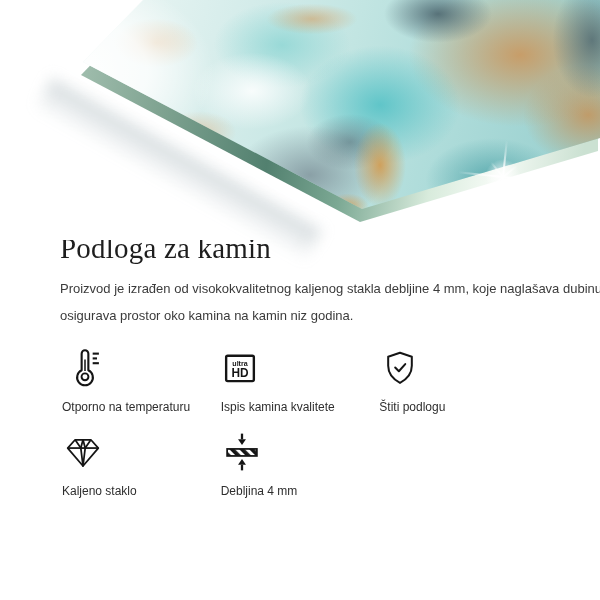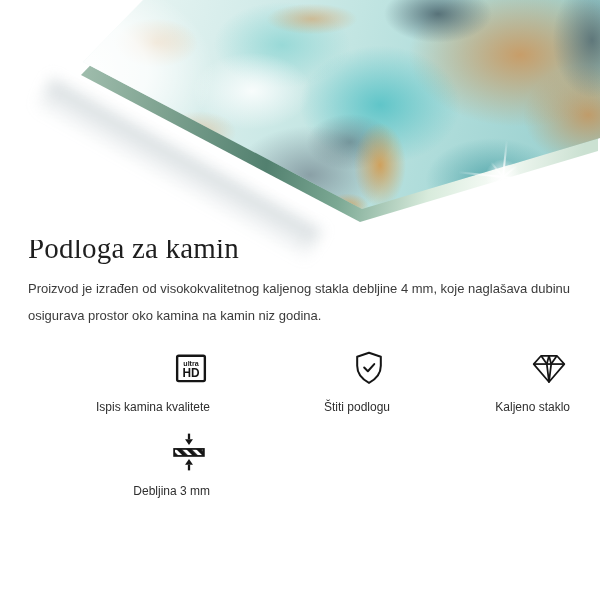--- a/index.html
+++ b/index.html
@@ -42,29 +42,29 @@
   .sparkle .ray-v{position:absolute;left:44px;top:8px;width:2px;height:74px;
         background:linear-gradient(to bottom,rgba(255,255,255,0),#fff 45%,#fff 55%,rgba(255,255,255,0));}
   .sparkle .ray-d1,.sparkle .ray-d2{position:absolute;left:26px;top:44px;width:38px;height:1.5px;
         background:linear-gradient(to right,rgba(255,255,255,0),#fff 50%,rgba(255,255,255,0));}
   .sparkle .ray-d1{transform:rotate(45deg);}
   .sparkle .ray-d2{transform:rotate(-45deg);}
   .sparkle .glow{position:absolute;left:27px;top:27px;width:36px;height:36px;border-radius:50%;
         background:radial-gradient(circle,rgba(255,255,255,0.95) 0%,rgba(255,255,255,0.5) 35%,rgba(255,255,255,0) 70%);}
 
   
-  .content{padding:0 28px;}
+  .content{padding:0 60px;}
   .title{margin:-8px 0 0;font-family:"Liberation Serif","DejaVu Serif",serif;font-weight:400;
          font-size:29px;line-height:33px;color:#1e1e1e;letter-spacing:0.2px;}
   .desc{margin:10px 0 16px;font-size:13px;line-height:27px;color:#3b3b3b;}
   .desc .line{white-space:nowrap;}
 
   
   .features{display:grid;grid-template-columns:repeat(3,1fr);row-gap:14px;margin-top:14px;padding:0 2px;}
-  .feature{display:flex;flex-direction:column;align-items:flex-end;}
+  .feature{display:flex;flex-direction:column;align-items:flex-start;}
   .icon-box{height:46px;display:flex;align-items:center;justify-content:center;}
   .feature .label{margin-top:9px;font-size:12px;line-height:15px;color:#2e2e2e;text-align:center;}
   .icon-box svg{display:block;}
   .icon-box svg text{font-family:"Liberation Sans","DejaVu Sans",sans-serif;}
 </style>
 </head>
 <body>
 
 <div class="page">
 
@@ -86,20 +86,33 @@
       <span>Podloga za kamin</span><br>
     </h1>
 
     <div class="desc">
       <div class="line">Proizvod je izrađen od visokokvalitetnog kaljenog stakla debljine 4 mm, koje naglašava dubinu</div>
       <div class="line">osigurava prostor oko kamina na kamin niz godina.</div>
     </div>
 
     <div class="features">
 
+      <div class="feature">
+        <div class="icon-box">
+          <svg width="46" height="46" viewBox="0 0 48 48" fill="none" stroke="#151515" stroke-width="2.2">
+            <path d="M20.5 9 a3.5 3.5 0 0 1 7 0 v17.4 a8.2 8.2 0 1 1 -7 0 z" stroke-linejoin="round"></path>
+            <circle cx="24" cy="33.2" r="3.6" stroke-width="2"></circle>
+            <line x1="24" y1="15" x2="24" y2="27" stroke-width="1.6"></line>
+            <line x1="32" y1="9" x2="38.5" y2="9"></line>
+            <line x1="32" y1="14" x2="36.5" y2="14"></line>
+            <line x1="32" y1="19" x2="38.5" y2="19"></line>
+          </svg>
+        </div>
+        <div class="label">Otporno na temperaturu</div>
+      </div>
 
       <div class="feature">
         <div class="icon-box">
           <svg width="38" height="38" viewBox="0 0 48 48">
             <rect x="6.5" y="8.5" width="35" height="32" rx="2" fill="none" stroke="#151515" stroke-width="3"></rect>
             <text x="24" y="21.5" font-size="9" font-weight="bold" fill="#151515" text-anchor="middle">ultra</text>
             <text x="24" y="35.5" font-size="15" font-weight="bold" fill="#151515" text-anchor="middle">HD</text>
           </svg>
         </div>
         <div class="label">Ispis kamina kvalitete</div>
@@ -137,18 +150,18 @@
                 <rect width="4.4" height="8" fill="#151515"></rect>
               </pattern>
             </defs>
             <rect x="7" y="20.5" width="34" height="8" fill="url(#hatch2)" stroke="#151515" stroke-width="2"></rect>
             <path d="M24 3 V9.5" stroke="#151515" stroke-width="2.6"></path>
             <path d="M19.5 9.5 H28.5 L24 16 Z" fill="#151515"></path>
             <path d="M24 45 V38.5" stroke="#151515" stroke-width="2.6"></path>
             <path d="M19.5 38.5 H28.5 L24 32 Z" fill="#151515"></path>
           </svg>
         </div>
-        <div class="label">Debljina 3 mm</div>
+        <div class="label">Debljina 4 mm</div>
       </div>
 
     </div>
   </section>
 </div>
 
 </body></html>

